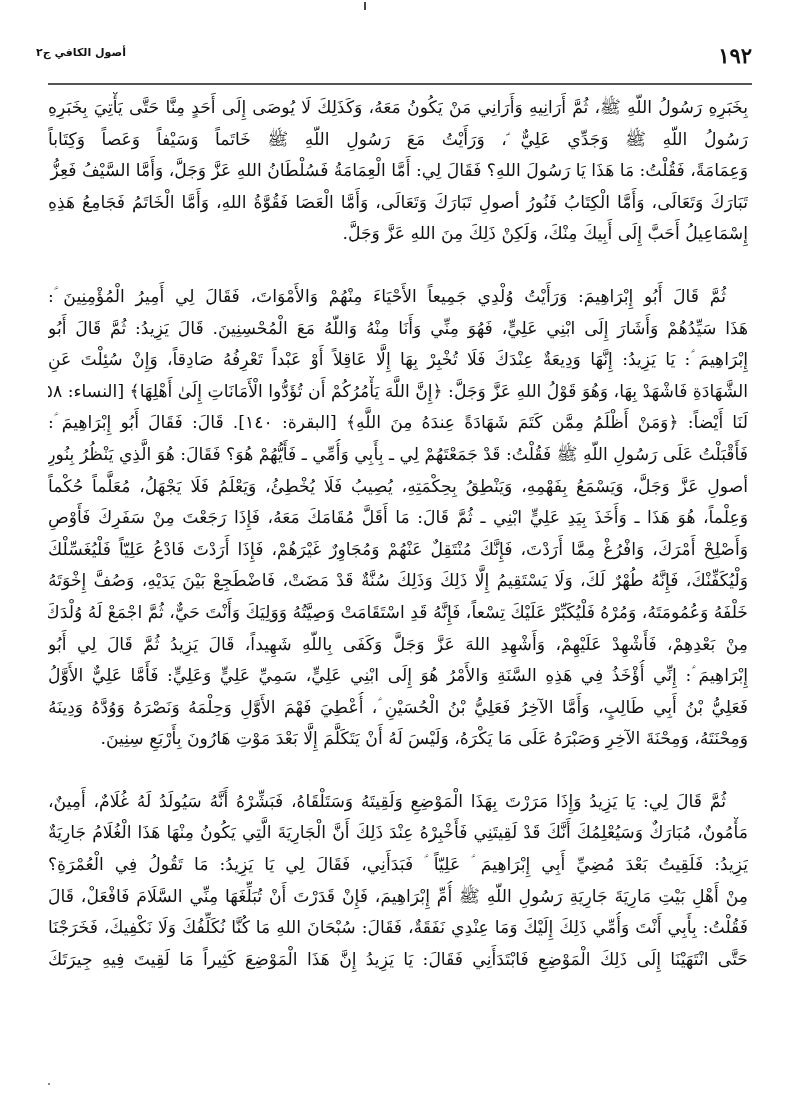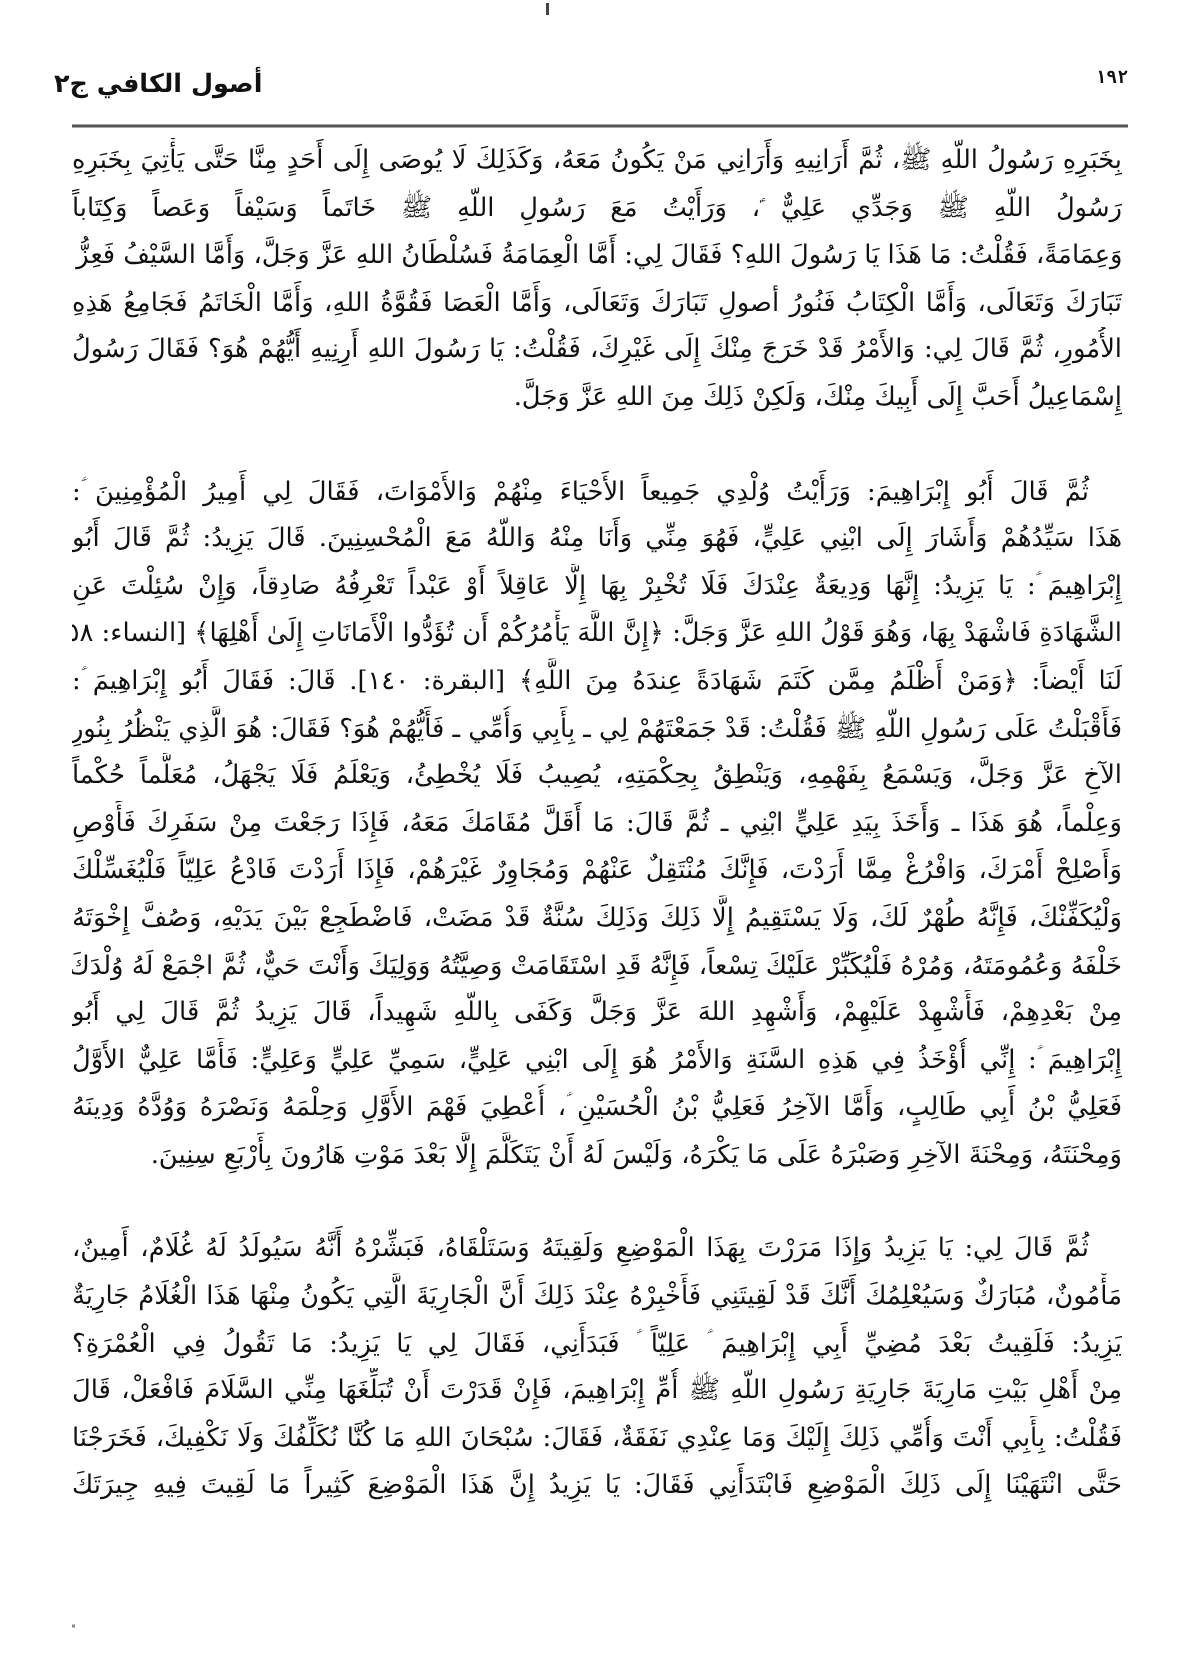--- a/index.html
+++ b/index.html
@@ -30,30 +30,30 @@
       right: 34px;
       height: 30px;
       direction: ltr;
     }
     .header .book-title {
       position: absolute;
       left: 0;
       top: 6px;
       font-family: "DejaVu Sans", "Liberation Sans", sans-serif;
       font-weight: bold;
-      font-size: 17px;
+      font-size: 11px;
       direction: rtl;
     }
     .header .page-number {
       position: absolute;
       right: 0;
       top: 4px;
-      font-family: Liberation Mono, monospace;
+      font-family: Liberation Serif, serif;
       font-weight: bold;
-      font-size: 12px;
+      font-size: 21px;
       direction: rtl;
     }
     .rule {
       position: absolute;
       top: 83px;
       left: 48px;
       right: 34px;
       height: 2px;
       background: #555;
     }
@@ -107,32 +107,31 @@
 
 <div class="rule"></div>
 
 <div class="content">
 
   <div class="para">
     <span class="line">بِخَبَرِهِ رَسُولُ اللّهِ ﷺ، ثُمَّ أَرَانِيهِ وَأَرَانِي مَنْ يَكُونُ مَعَهُ، وَكَذَلِكَ لَا يُوصَى إِلَى أَحَدٍ مِنَّا حَتَّى يَأْتِيَ بِخَبَرِهِ</span>
     <span class="line">رَسُولُ اللّهِ ﷺ وَجَدِّي عَلِيٌّ ؑ، وَرَأَيْتُ مَعَ رَسُولِ اللّهِ ﷺ خَاتَماً وَسَيْفاً وَعَصاً وَكِتَاباً</span>
     <span class="line">وَعِمَامَةً، فَقُلْتُ: مَا هَذَا يَا رَسُولَ اللهِ؟ فَقَالَ لِي: أَمَّا الْعِمَامَةُ فَسُلْطَانُ اللهِ عَزَّ وَجَلَّ، وَأَمَّا السَّيْفُ فَعِزُّ اللهِ</span>
     <span class="line">تَبَارَكَ وَتَعَالَى، وَأَمَّا الْكِتَابُ فَنُورُ أصولِ تَبَارَكَ وَتَعَالَى، وَأَمَّا الْعَصَا فَقُوَّةُ اللهِ، وَأَمَّا الْخَاتَمُ فَجَامِعُ هَذِهِ</span>
-    <span class="line">الأُمُورِ، ثُمَّ قَالَ لِي: وَالأَمْرُ قَدْ خَرَجَ مِنْكَ إِلَى غَيْرِكَ، فَقُلْتُ: يَا رَسُولَ اللهِ أَرِنِيهِ أَيُّهُمْ هُوَ؟ فَقَالَ رَسُولُ</span>
     <span class="line last">إِسْمَاعِيلُ أَحَبَّ إِلَى أَبِيكَ مِنْكَ، وَلَكِنْ ذَلِكَ مِنَ اللهِ عَزَّ وَجَلَّ.</span>
   </div>
 
   <div class="para indent">
     <span class="line">ثُمَّ قَالَ أَبُو إِبْرَاهِيمَ: وَرَأَيْتُ وُلْدِي جَمِيعاً الأَحْيَاءَ مِنْهُمْ وَالأَمْوَاتَ، فَقَالَ لِي أَمِيرُ الْمُؤْمِنِينَ ؑ:</span>
     <span class="line">هَذَا سَيِّدُهُمْ وَأَشَارَ إِلَى ابْنِي عَلِيٍّ، فَهُوَ مِنِّي وَأَنَا مِنْهُ وَاللّهُ مَعَ الْمُحْسِنِينَ. قَالَ يَزِيدُ: ثُمَّ قَالَ أَبُو</span>
     <span class="line">إِبْرَاهِيمَ ؑ: يَا يَزِيدُ: إِنَّهَا وَدِيعَةٌ عِنْدَكَ فَلَا تُخْبِرْ بِهَا إِلَّا عَاقِلاً أَوْ عَبْداً تَعْرِفُهُ صَادِقاً، وَإِنْ سُئِلْتَ عَنِ</span>
     <span class="line">الشَّهَادَةِ فَاشْهَدْ بِهَا، وَهُوَ قَوْلُ اللهِ عَزَّ وَجَلَّ: ﴿إِنَّ اللَّهَ يَأْمُرُكُمْ أَن تُؤَدُّوا الْأَمَانَاتِ إِلَىٰ أَهْلِهَا﴾ [النساء: ٥٨] وَقَالَ</span>
     <span class="line">لَنَا أَيْضاً: ﴿وَمَنْ أَظْلَمُ مِمَّن كَتَمَ شَهَادَةً عِندَهُ مِنَ اللَّهِ﴾ [البقرة: ١٤٠]. قَالَ: فَقَالَ أَبُو إِبْرَاهِيمَ ؑ:</span>
     <span class="line">فَأَقْبَلْتُ عَلَى رَسُولِ اللّهِ ﷺ فَقُلْتُ: قَدْ جَمَعْتَهُمْ لِي ـ بِأَبِي وَأُمِّي ـ فَأَيُّهُمْ هُوَ؟ فَقَالَ: هُوَ الَّذِي يَنْظُرُ بِنُورِ</span>
-    <span class="line">الآخِ عَزَّ وَجَلَّ، وَيَسْمَعُ بِفَهْمِهِ، وَيَنْطِقُ بِحِكْمَتِهِ، يُصِيبُ فَلَا يُخْطِئُ، وَيَعْلَمُ فَلَا يَجْهَلُ، مُعَلَّماً حُكْماً</span>
+    <span class="line">أصولِ عَزَّ وَجَلَّ، وَيَسْمَعُ بِفَهْمِهِ، وَيَنْطِقُ بِحِكْمَتِهِ، يُصِيبُ فَلَا يُخْطِئُ، وَيَعْلَمُ فَلَا يَجْهَلُ، مُعَلَّماً حُكْماً</span>
     <span class="line">وَعِلْماً، هُوَ هَذَا ـ وَأَخَذَ بِيَدِ عَلِيٍّ ابْنِي ـ ثُمَّ قَالَ: مَا أَقَلَّ مُقَامَكَ مَعَهُ، فَإِذَا رَجَعْتَ مِنْ سَفَرِكَ فَأَوْصِ</span>
     <span class="line">وَأَصْلِحْ أَمْرَكَ، وَافْرُغْ مِمَّا أَرَدْتَ، فَإِنَّكَ مُنْتَقِلٌ عَنْهُمْ وَمُجَاوِرٌ غَيْرَهُمْ، فَإِذَا أَرَدْتَ فَادْعُ عَلِيّاً فَلْيُغَسِّلْكَ</span>
     <span class="line">وَلْيُكَفِّنْكَ، فَإِنَّهُ طُهْرٌ لَكَ، وَلَا يَسْتَقِيمُ إِلَّا ذَلِكَ وَذَلِكَ سُنَّةٌ قَدْ مَضَتْ، فَاضْطَجِعْ بَيْنَ يَدَيْهِ، وَصُفَّ إِخْوَتَهُ</span>
     <span class="line">خَلْفَهُ وَعُمُومَتَهُ، وَمُرْهُ فَلْيُكَبِّرْ عَلَيْكَ تِسْعاً، فَإِنَّهُ قَدِ اسْتَقَامَتْ وَصِيَّتُهُ وَوَلِيَكَ وَأَنْتَ حَيٌّ، ثُمَّ اجْمَعْ لَهُ وُلْدَكَ</span>
     <span class="line">مِنْ بَعْدِهِمْ، فَأَشْهِدْ عَلَيْهِمْ، وَأَشْهِدِ اللهَ عَزَّ وَجَلَّ وَكَفَى بِاللّهِ شَهِيداً، قَالَ يَزِيدُ ثُمَّ قَالَ لِي أَبُو</span>
     <span class="line">إِبْرَاهِيمَ ؑ: إِنِّي أُؤْخَذُ فِي هَذِهِ السَّنَةِ وَالأَمْرُ هُوَ إِلَى ابْنِي عَلِيٍّ، سَمِيِّ عَلِيٍّ وَعَلِيٍّ: فَأَمَّا عَلِيٌّ الأَوَّلُ</span>
     <span class="line">فَعَلِيُّ بْنُ أَبِي طَالِبٍ، وَأَمَّا الآخِرُ فَعَلِيُّ بْنُ الْحُسَيْنِ ؑ، أُعْطِيَ فَهْمَ الأَوَّلِ وَحِلْمَهُ وَنَصْرَهُ وَوُدَّهُ وَدِينَهُ</span>
     <span class="line last">وَمِحْنَتَهُ، وَمِحْنَةَ الآخِرِ وَصَبْرَهُ عَلَى مَا يَكْرَهُ، وَلَيْسَ لَهُ أَنْ يَتَكَلَّمَ إِلَّا بَعْدَ مَوْتِ هَارُونَ بِأَرْبَعِ سِنِينَ.</span>
   </div>
 

